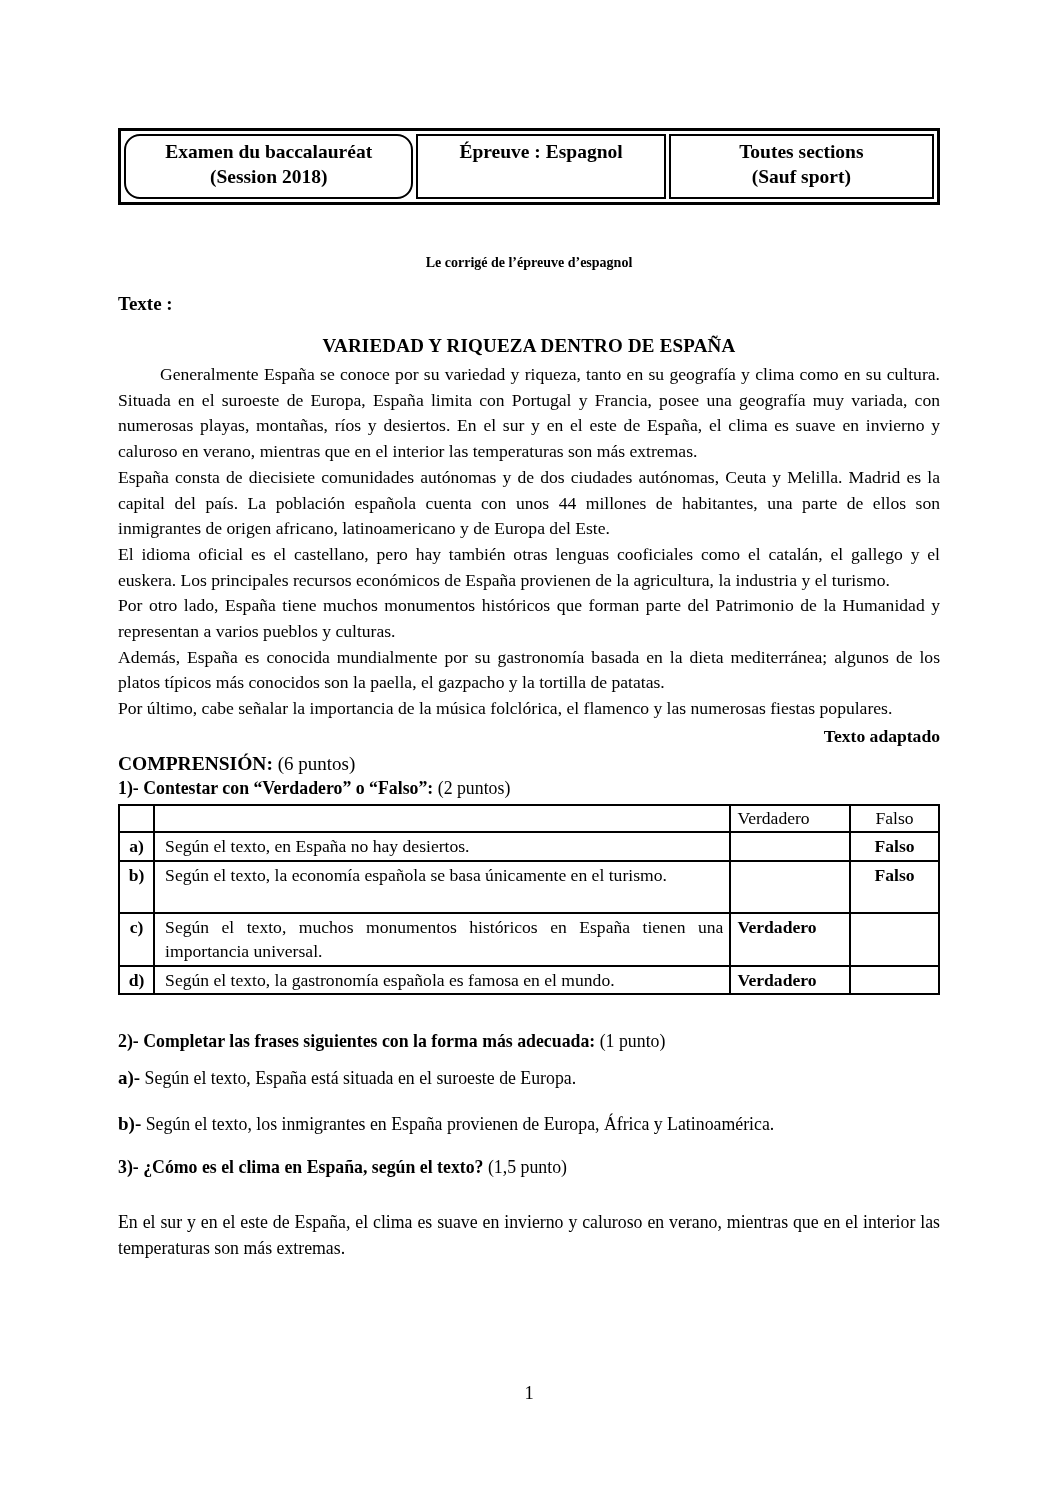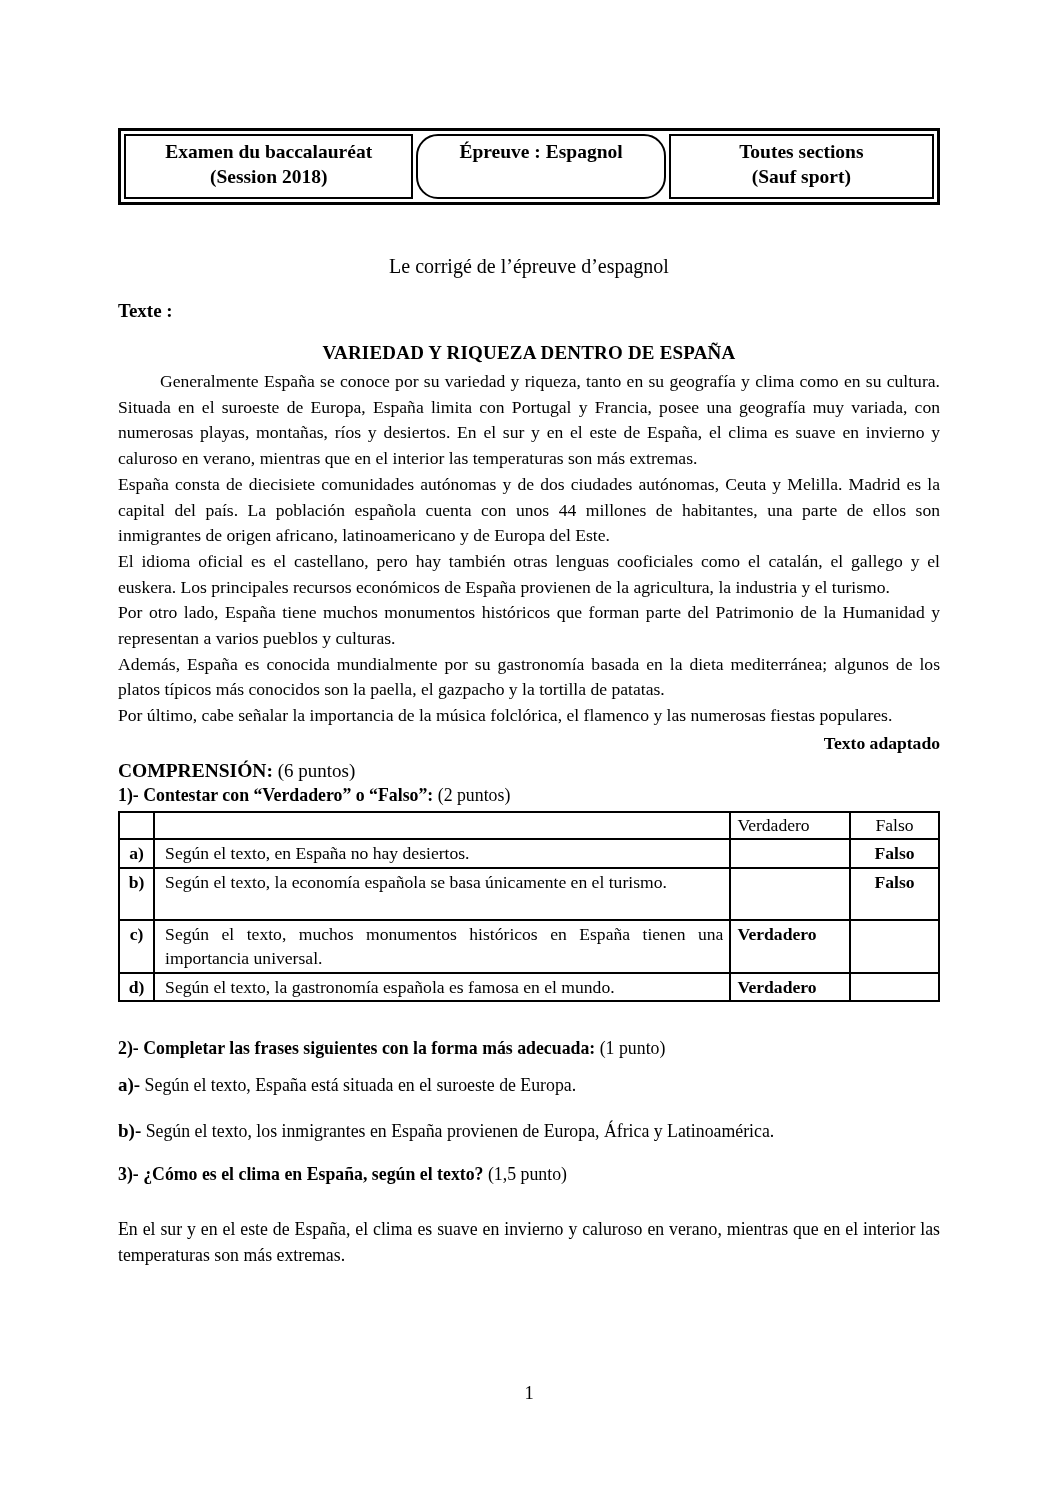--- a/index.html
+++ b/index.html
@@ -24,30 +24,30 @@
     font-weight: bold;
     font-size: 19.5px;
     line-height: 25px;
     text-align: center;
   }
   .hdr-table td {
     border: 2.5px solid #000;
     padding: 3px 4px 8px 4px;
     vertical-align: top;
   }
-  .hdr-c1 { width: 36%; }
-  .hdr-c2 { width: 31%; border-radius: 22px; }
+  .hdr-c1 { width: 36%; border-radius: 16px; }
+  .hdr-c2 { width: 31%; }
   .hdr-c3 { width: 33%; }
 
   
   .main-title {
     margin-top: 50px;
     text-align: center;
-    font-weight: normal;
-    font-size: 20px;
+    font-weight: bold;
+    font-size: 14px;
   }
   .texte-label {
     margin-top: 22px;
     font-weight: bold;
     font-size: 19px;
   }
   .text-title {
     margin-top: 20px;
     text-align: center;
     font-weight: bold;

